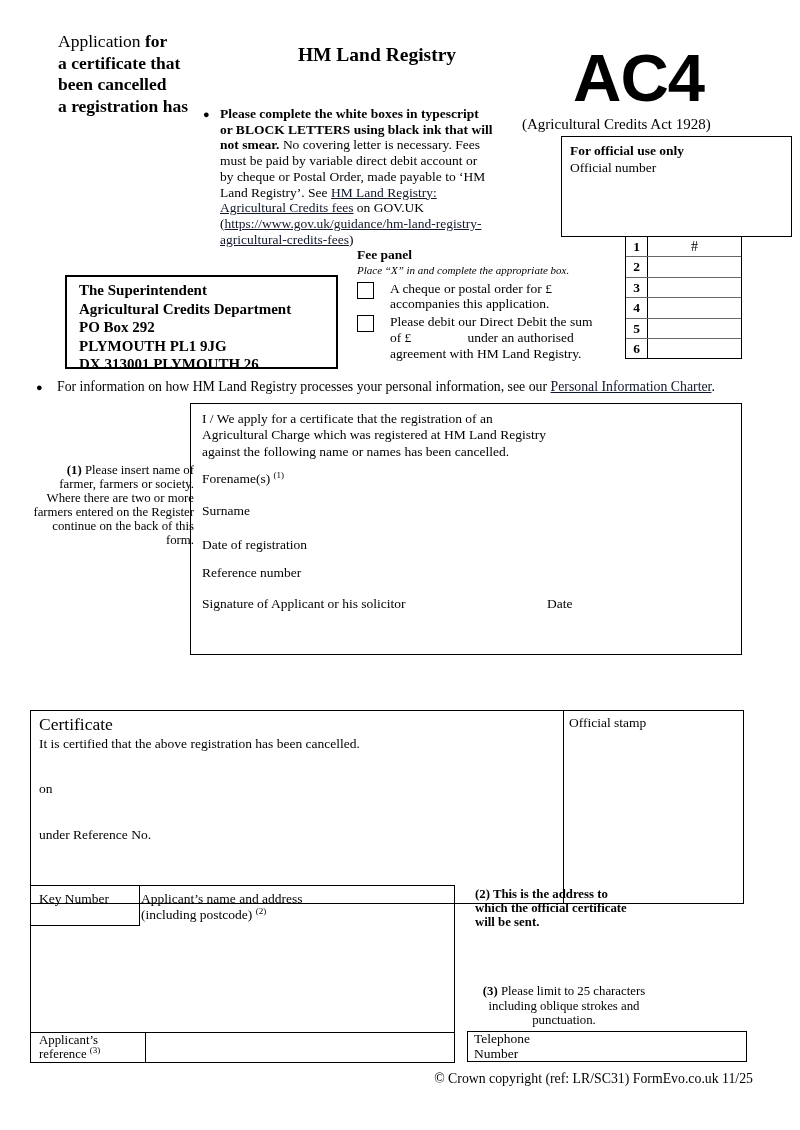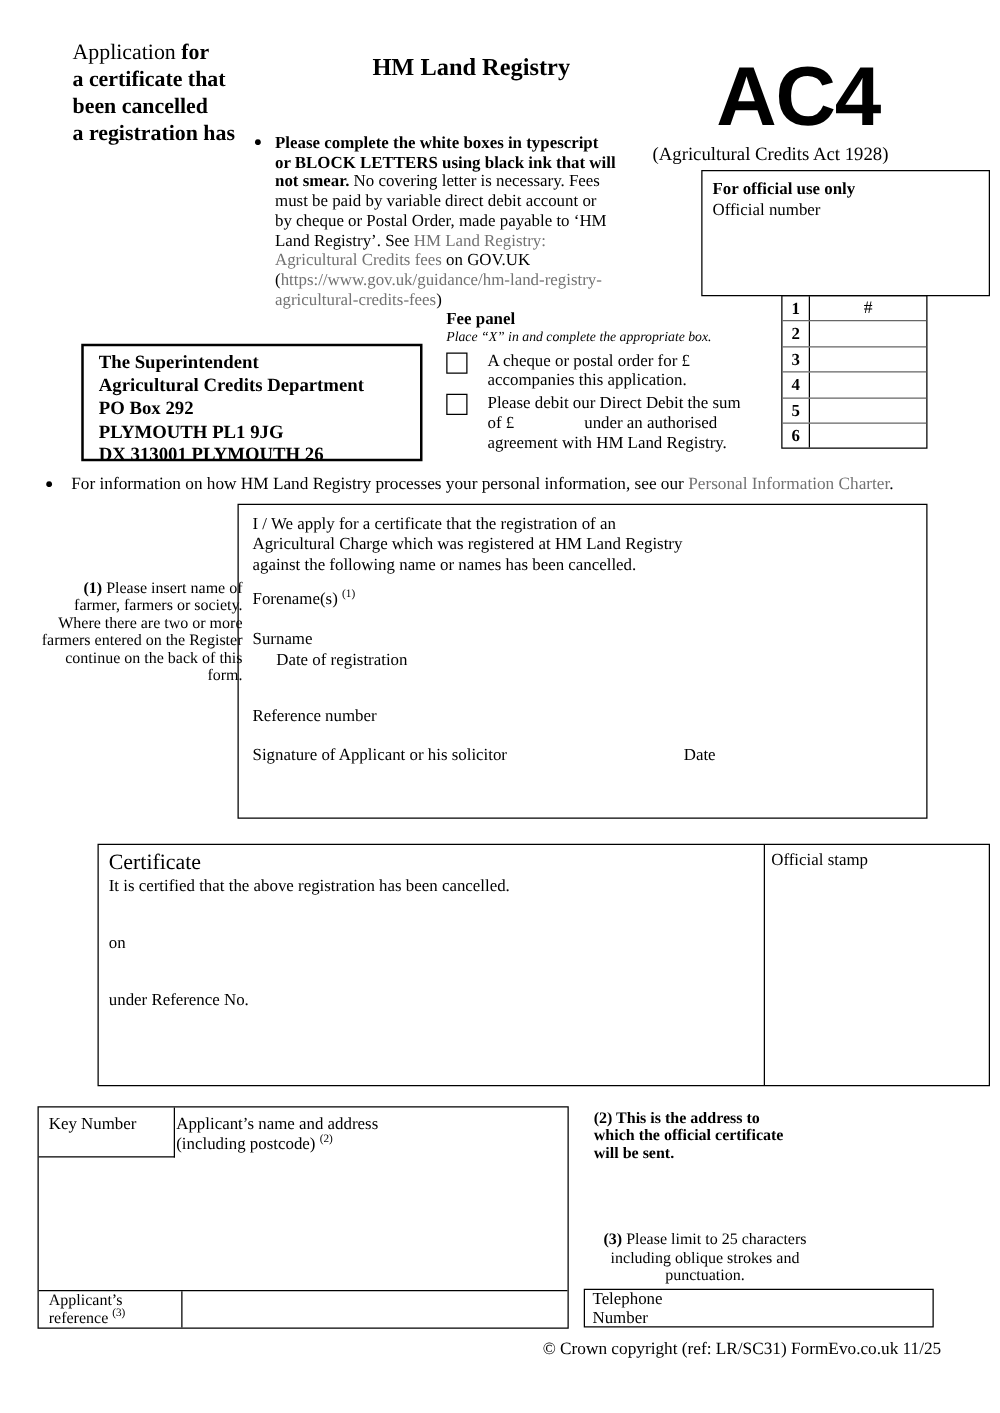--- a/index.html
+++ b/index.html
@@ -1,19 +1,19 @@
 <!DOCTYPE html>
 <html><head>
 <meta charset="utf-8">
 <style>
   html,body{margin:0;padding:0;background:#fff;}
   body{width:800px;height:1130px;position:relative;font-family:"Liberation Serif",serif;color:#000;overflow:hidden;}
   .abs{position:absolute;}
   .b{font-weight:bold;}
-  a.lnk{color:#737373;cursor:pointer;}
+  a.lnk{color:#0f172a;text-decoration:underline;cursor:pointer;}
   sup{font-size:9px;vertical-align:super;line-height:0;}
 
   
   #title-block{left:58px;top:31px;width:230px;font-size:17.5px;line-height:21.5px;font-weight:bold;}
   #title-block .reg{font-weight:normal;}
   #org-heading{left:277px;top:44px;width:200px;text-align:center;font-size:19.5px;font-weight:bold;}
   #form-code{left:573px;top:46px;width:140px;text-align:left;font-family:"Liberation Sans",sans-serif;font-weight:bold;font-size:67px;line-height:64px;letter-spacing:-1px;}
   #act-line{left:522px;top:116px;font-size:15px;}
   #official-use-box{left:516px;top:136px;width:221px;height:94px;border:1.6px solid #000;padding:5px 0 0 8px;font-size:13.5px;line-height:17px;margin-left:45px;}
 
@@ -43,30 +43,30 @@
   
   #info-bullet{left:36px;top:381px;font-size:11px;}
   #info-line{left:57px;top:379px;font-size:13.8px;white-space:nowrap;}
 
   
   #application-box{left:190px;top:403px;width:550px;height:250px;border:1.3px solid #000;}
   #application-box .inner{position:absolute;left:11px;font-size:13.5px;}
   #app-para{top:7px;line-height:16.3px;}
   #lbl-forename{top:67px;}
   #lbl-surname{top:99px;}
-  #lbl-datereg{top:116px;margin-left:19px;}
+  #lbl-datereg{top:133px;}
   #lbl-refnum{top:161px;}
   #sig-row{top:192px;left:11px;right:0;}
   #lbl-date{position:absolute;left:345px;top:0;}
 
   
   #margin-note1{left:32px;top:464px;width:162px;font-size:12.8px;line-height:13.9px;text-align:right;}
 
   
-  #certificate-box{left:30px;top:675px;width:712px;height:192px;border:1.3px solid #000;margin-left:48px;}
+  #certificate-box{left:30px;top:710px;width:712px;height:192px;border:1.3px solid #000;}
   #cert-divider{position:absolute;left:532px;top:0;bottom:0;border-left:1.2px solid #000;}
   #cert-title{position:absolute;left:8px;top:3px;font-size:17.5px;}
   #cert-line1{position:absolute;left:8px;top:25px;font-size:13.5px;}
   #cert-on{position:absolute;left:8px;top:70px;font-size:13.5px;}
   #cert-ref{position:absolute;left:8px;top:116px;font-size:13.5px;}
   #stamp-label{position:absolute;left:538px;top:4px;font-size:13.5px;}
 
   
   #applicant-box{left:30px;top:885px;width:423px;height:176px;border:1.3px solid #000;}
   #key-cell{position:absolute;left:0;top:0;width:100px;height:34px;border-right:1.3px solid #000;border-bottom:1.3px solid #000;padding:5px 0 0 8px;font-size:13.5px;box-sizing:content-box;}

